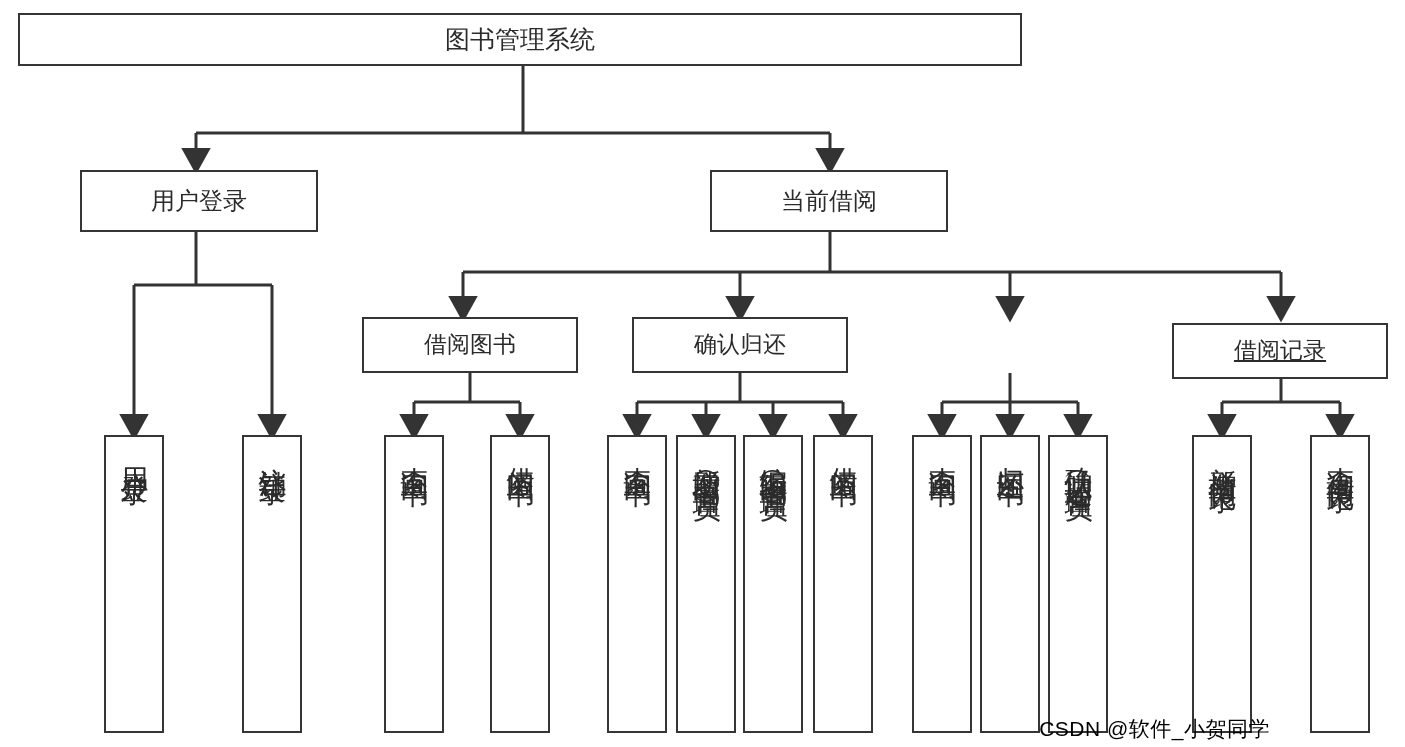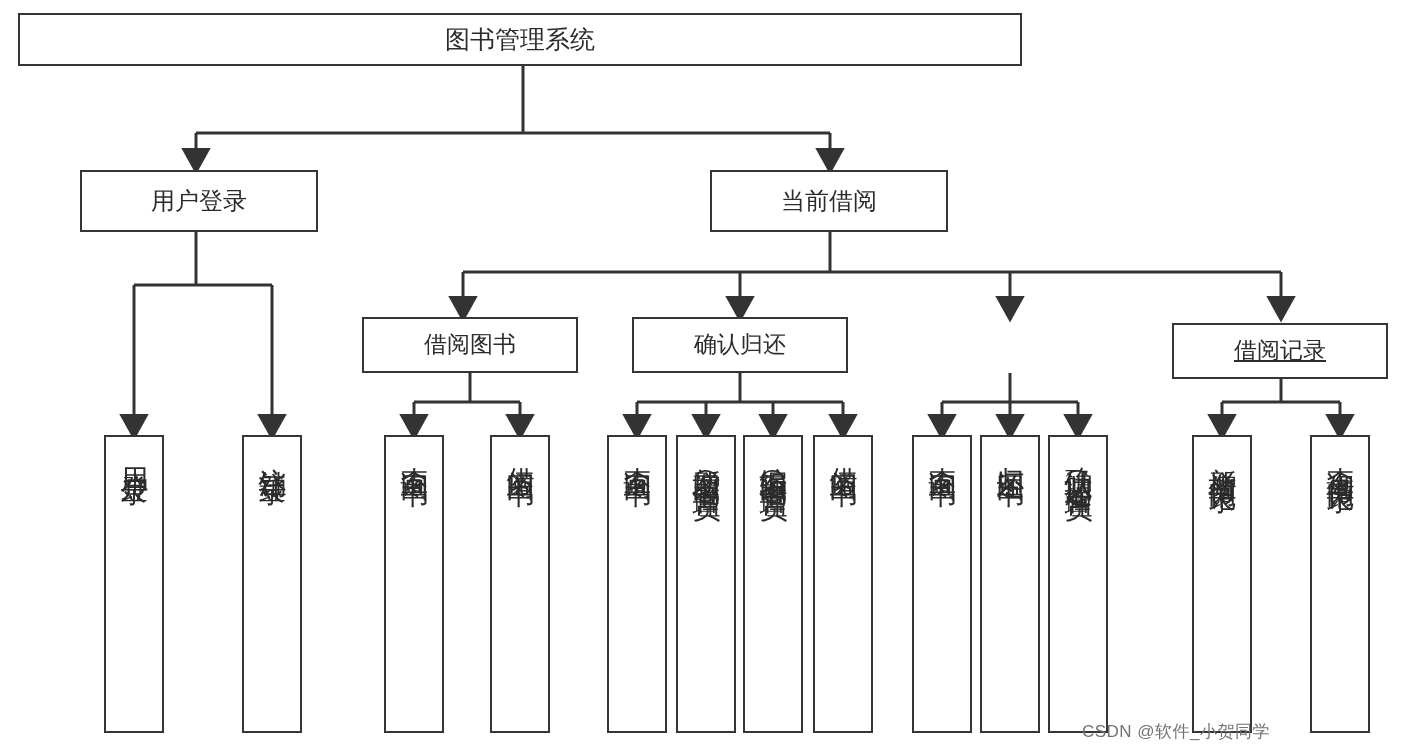--- a/index.html
+++ b/index.html
@@ -43,22 +43,22 @@
     font-size:28px;
     letter-spacing:4px;
     line-height:1;
     white-space:nowrap;
     margin:0 auto;
   }
 
   .watermark{
     position:absolute;
     right:8px;bottom:4px;
-    font-size:17px;
-    color:#737373;
+    font-size:21px;
+    color:#000000;
     letter-spacing:.5px;
     z-index:3;
     white-space:nowrap;
   }
 </style>
 </head>
 <body>
 
 <div id="diagram">
 

